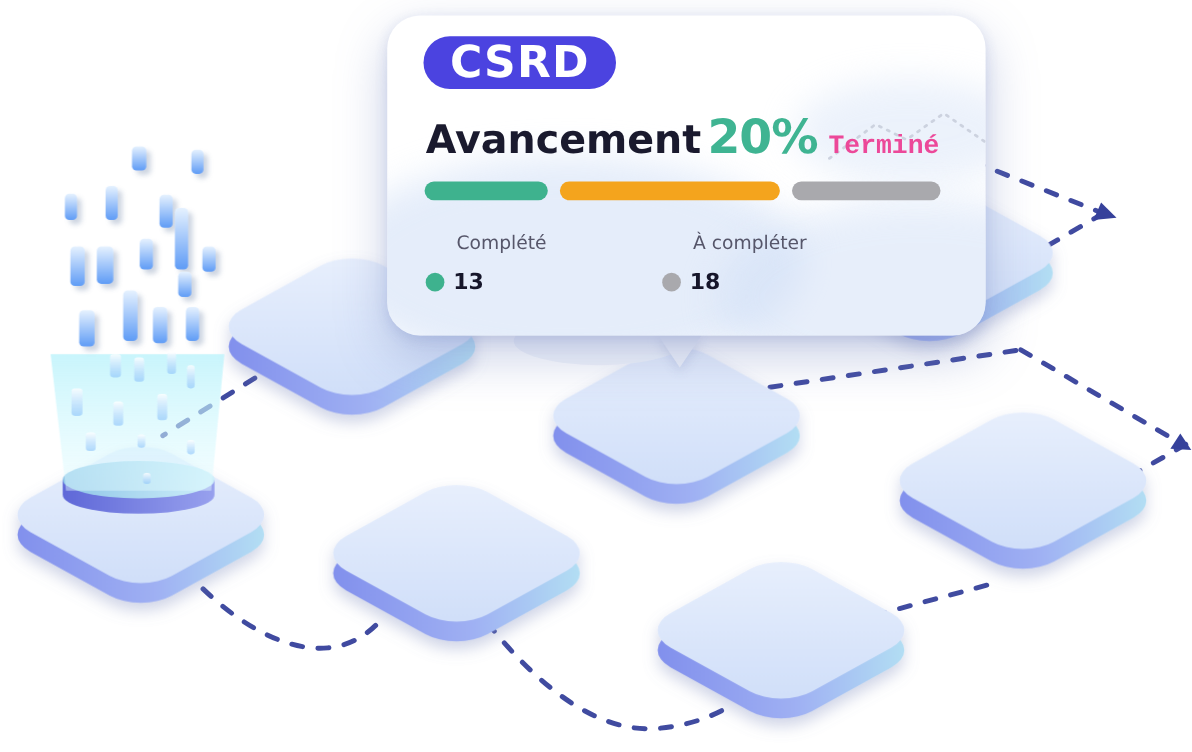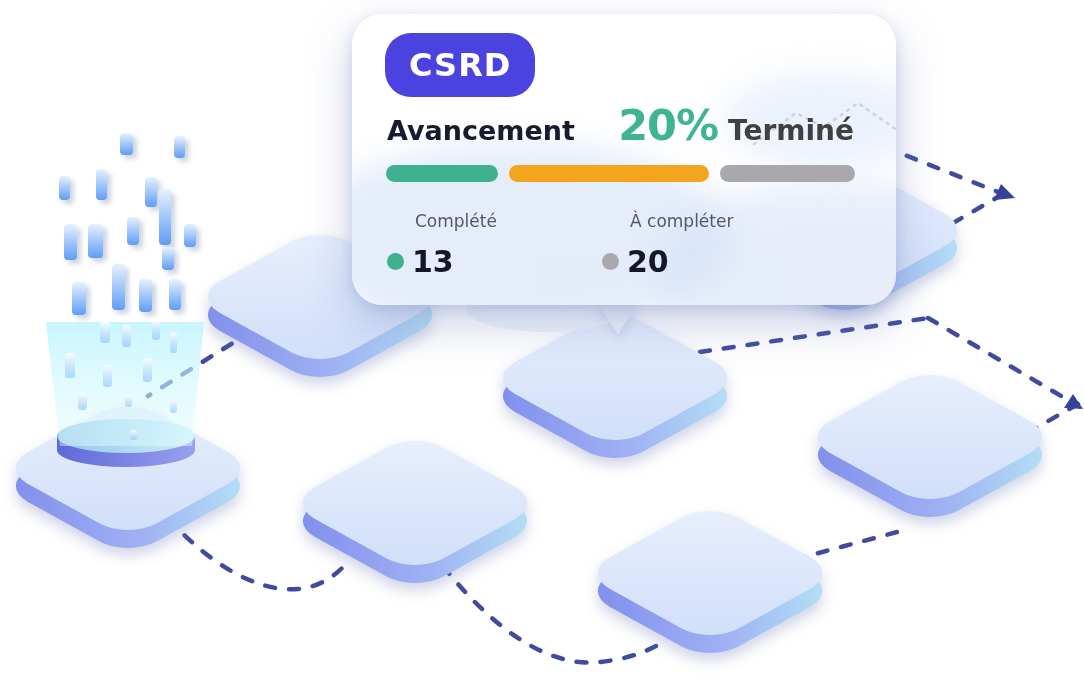--- a/index.html
+++ b/index.html
@@ -15,46 +15,46 @@
     background:#ffffff;border-radius:30px;overflow:hidden;z-index:3;
     box-shadow:0 18px 45px rgba(125,140,195,.42),0 4px 12px rgba(125,140,195,.25);
   }
   .blob{position:absolute;border-radius:50%;filter:blur(16px);background:#cfdef6;}
   .blob.b1{left:-50px;top:128px;width:430px;height:195px;opacity:.55;}
   .blob.b2{left:300px;top:168px;width:370px;height:175px;opacity:.5;}
   .blob.b3{left:370px;top:58px;width:210px;height:95px;opacity:.4;}
   .mountain{position:absolute;left:396px;top:68px;width:200px;height:76px;}
 
   .badge{
-    position:absolute;left:33px;top:19px;height:64px;padding:0 24px;
+    position:absolute;left:33px;top:19px;height:48px;padding:0 24px;
     border-radius:26px;background:#4B43E0;color:#ffffff;
-    display:flex;align-items:center;font-size:32px;font-weight:bold;letter-spacing:1px;
+    display:flex;align-items:center;font-size:40px;font-weight:bold;letter-spacing:1px;
   }
   .trow{
     position:absolute;left:35px;right:42px;top:86px;
     display:flex;justify-content:space-between;align-items:baseline;
   }
-  .title{font-size:27px;font-weight:700;color:#1A1A2E;text-align:center;}
+  .title{font-size:36px;font-weight:700;color:#1A1A2E;text-align:center;}
   .pgroup{display:flex;align-items:baseline;gap:10px;}
   .pct{font-size:43px;font-weight:800;color:#3FB492;letter-spacing:-1px;}
-  .done{font-size:28px;font-weight:700;color:#404040;}
+  .done{font-size:24px;font-weight:700;color:#ec4899;font-family:Liberation Mono, monospace;}
 
   .pbar{position:absolute;left:34px;right:41px;top:151px;height:17px;display:flex;gap:11px;}
   .seg{height:17px;border-radius:9px;}
   .seg.c{width:112px;background:#3EB28E;}
   .seg.u{flex:1;background:#F4A41D;}
   .seg.t{width:135px;background:#A9A9AD;}
 
   .leg{position:absolute;top:197px;}
   .leg .lab{font-size:17px;color:#56566A;margin-left:28px;}
   .leg .val{display:flex;align-items:center;gap:8px;margin-top:13px;}
   .dot{width:17px;height:17px;border-radius:50%;}
   .leg1{left:35px}.leg2{left:136px}.leg3{left:250px}
   .leg1 .dot{background:#3EB28E}.leg2 .dot{background:#F4A41D}.leg3 .dot{background:#A9A9AD}
-  .num{font-size:30px;font-weight:800;color:#16162A;}
+  .num{font-size:20px;font-weight:800;color:#16162A;}
 
   .tail{
     position:absolute;left:597px;top:303px;width:0;height:0;z-index:2;
     border-left:21px solid transparent;border-right:21px solid transparent;
     border-top:31px solid #EFF2F9;
     filter:drop-shadow(0 5px 5px rgba(130,145,190,.25));
   }
 </style>
 </head>
 <body>
@@ -200,18 +200,18 @@
       <div class="lab">Complété</div>
       <div class="val">
         <span class="dot"></span>
         <span class="num">13</span>
       </div>
     </div>
     <div class="leg leg3">
       <div class="lab">À compléter</div>
       <div class="val">
         <span class="dot"></span>
-        <span class="num">20</span>
+        <span class="num">18</span>
       </div>
     </div>
   </div>
 
 </div>
 
 </body></html>

